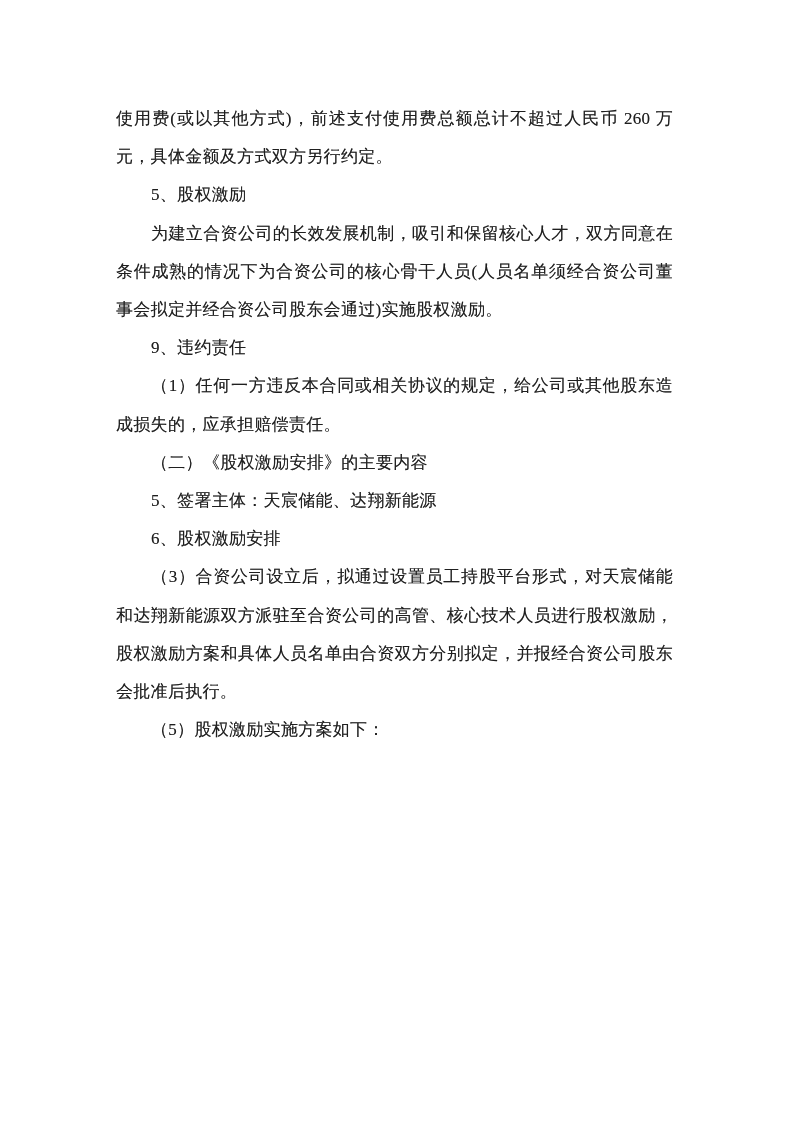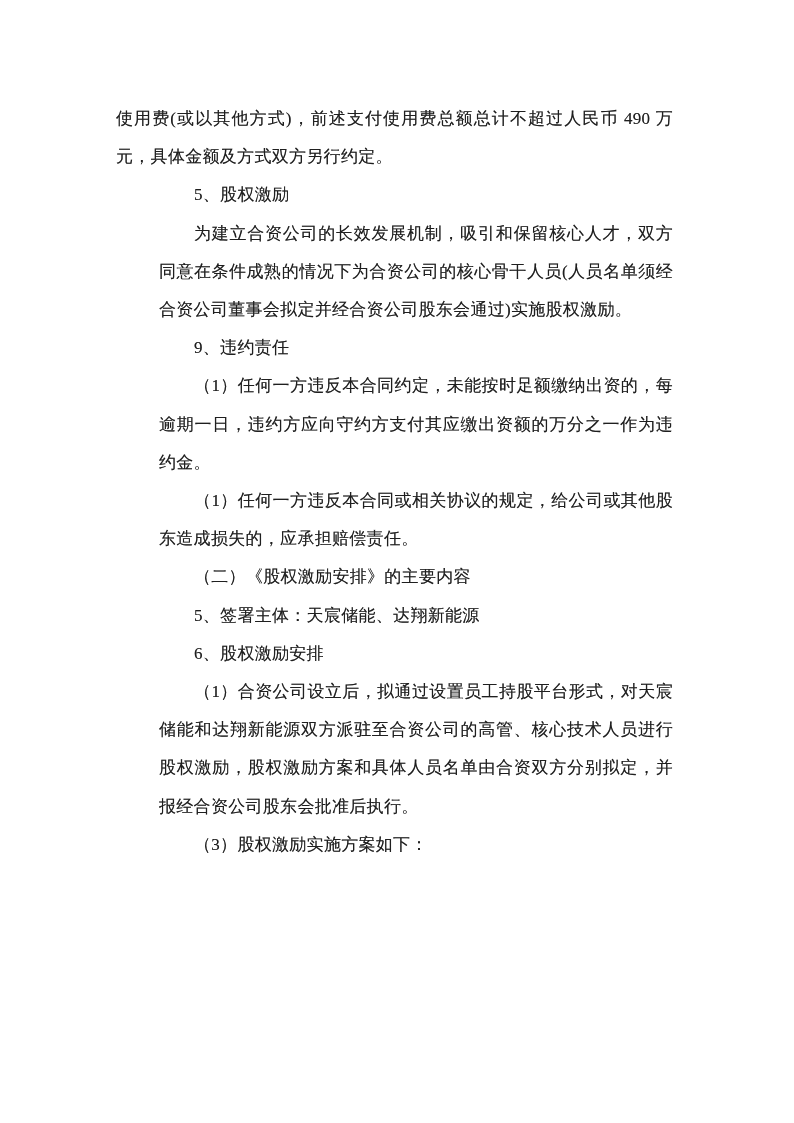--- a/index.html
+++ b/index.html
@@ -29,36 +29,34 @@
     line-height: 38.2px;
     text-align: justify;
     color: #1f1f1f;
     letter-spacing: 0.3px;
     
     text-shadow: 0 0 0.5px rgba(40, 40, 40, 0.55);
     word-break: break-all;
   }
   .doc-par.indent {
     text-indent: 35px;
-    margin-left: 43px;
   }
   .doc-par.no-indent {
     text-indent: 0;
   }
 </style>
 </head>
 <body>
 
 <div class="page">
   <div class="content">
-    <p class="doc-par no-indent">使用费(或以其他方式)，前述支付使用费总额总计不超过人民币 490 万元，具体金额及方式双方另行约定。</p>
+    <p class="doc-par no-indent">使用费(或以其他方式)，前述支付使用费总额总计不超过人民币 260 万元，具体金额及方式双方另行约定。</p>
     <p class="doc-par indent">5、股权激励</p>
     <p class="doc-par indent">为建立合资公司的长效发展机制，吸引和保留核心人才，双方同意在条件成熟的情况下为合资公司的核心骨干人员(人员名单须经合资公司董事会拟定并经合资公司股东会通过)实施股权激励。</p>
     <p class="doc-par indent">9、违约责任</p>
-    <p class="doc-par indent">（1）任何一方违反本合同约定，未能按时足额缴纳出资的，每逾期一日，违约方应向守约方支付其应缴出资额的万分之一作为违约金。</p>
     <p class="doc-par indent">（1）任何一方违反本合同或相关协议的规定，给公司或其他股东造成损失的，应承担赔偿责任。</p>
     <p class="doc-par indent">（二）《股权激励安排》的主要内容</p>
     <p class="doc-par indent">5、签署主体：天宸储能、达翔新能源</p>
     <p class="doc-par indent">6、股权激励安排</p>
-    <p class="doc-par indent">（1）合资公司设立后，拟通过设置员工持股平台形式，对天宸储能和达翔新能源双方派驻至合资公司的高管、核心技术人员进行股权激励，股权激励方案和具体人员名单由合资双方分别拟定，并报经合资公司股东会批准后执行。</p>
-    <p class="doc-par indent">（3）股权激励实施方案如下：</p>
+    <p class="doc-par indent">（3）合资公司设立后，拟通过设置员工持股平台形式，对天宸储能和达翔新能源双方派驻至合资公司的高管、核心技术人员进行股权激励，股权激励方案和具体人员名单由合资双方分别拟定，并报经合资公司股东会批准后执行。</p>
+    <p class="doc-par indent">（5）股权激励实施方案如下：</p>
   </div>
 </div>
 
 </body></html>

